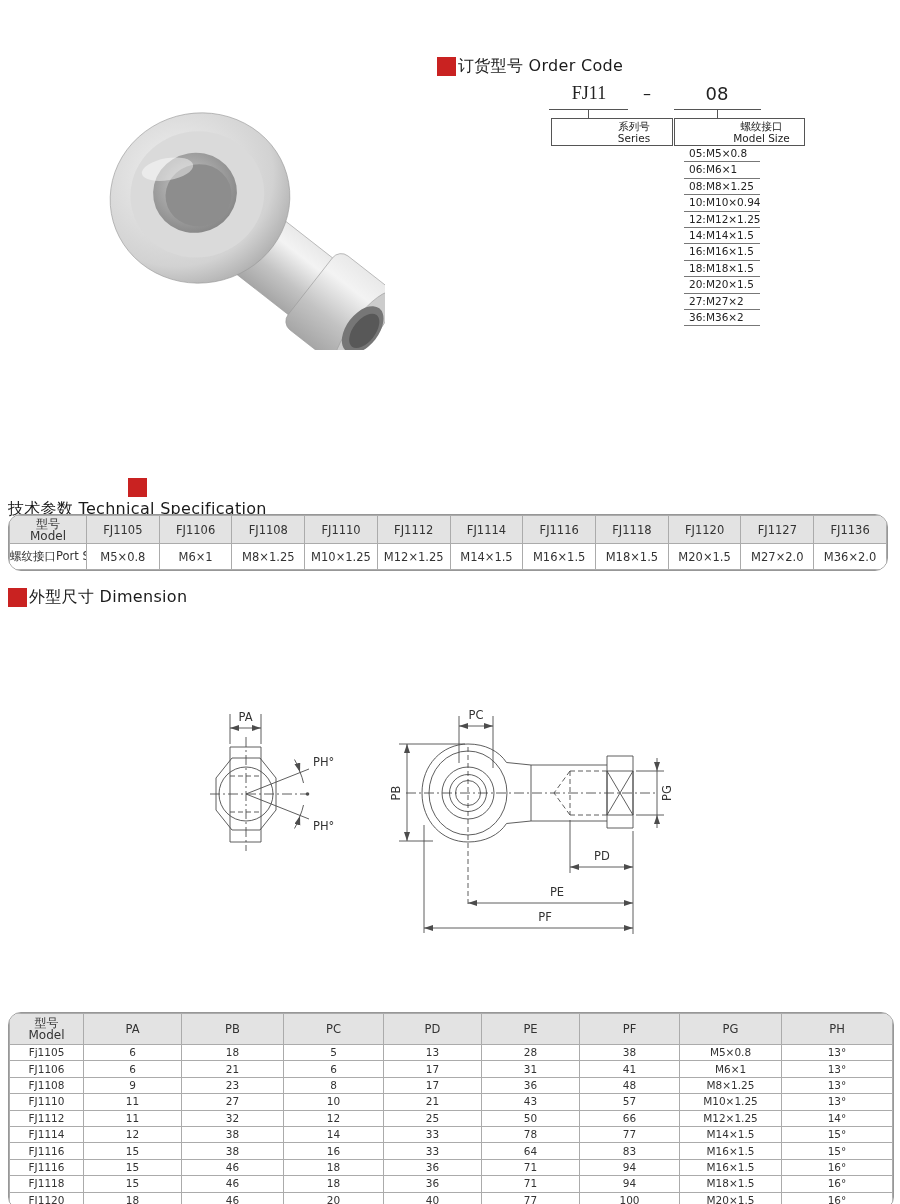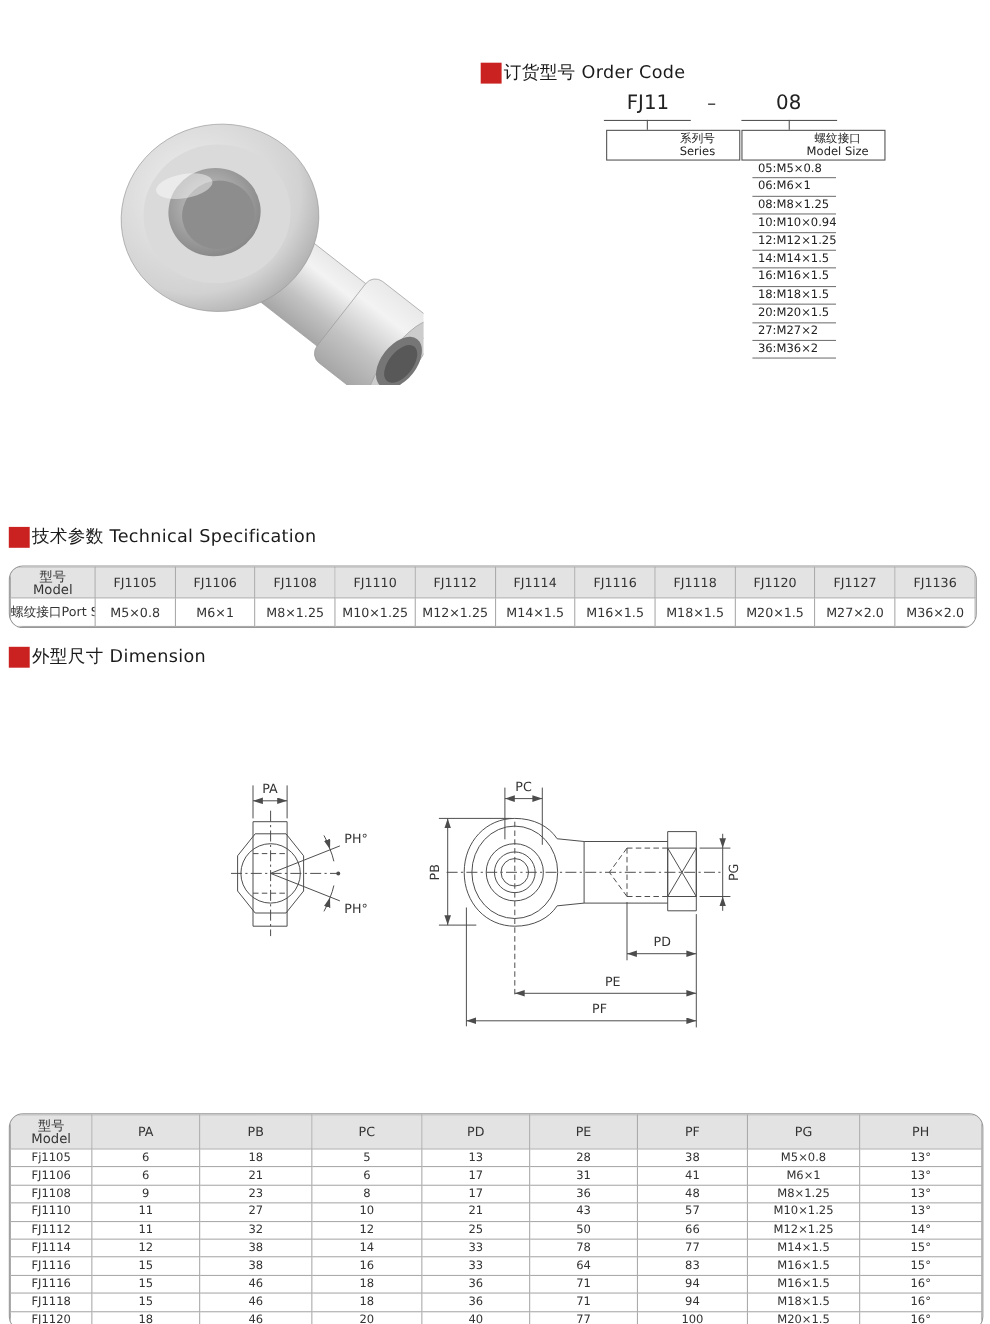--- a/index.html
+++ b/index.html
@@ -77,21 +77,21 @@
       <ellipse cx="144" cy="115" rx="33" ry="31" fill="#8d8d8d"></ellipse>
       <ellipse cx="118" cy="84" rx="26" ry="11" fill="#ffffff" opacity="0.45"></ellipse>
     </g>
   </svg>
 
   <div class="sec-title" style="left:437px;top:56px;">
     <span class="red-sq"></span>
     <span>订货型号 Order Code</span>
   </div>
 
-  <div class="oc-code abs" style="left:545px;top:83px;width:88px;">FJ11</div>
+  <div class="oc-code abs" style="left:545px;top:83px;width:88px;font-family:Liberation Serif, serif;">FJ11</div>
   <div class="oc-code abs" style="left:632px;top:84px;width:30px;font-size:16px;">–</div>
   <div class="oc-code abs" style="left:672px;top:83px;width:90px;">08</div>
 
   <div class="oc-line" style="left:549px;top:109px;width:79px;"></div>
   <div class="oc-tick" style="left:588px;top:109px;height:9px;"></div>
   <div class="oc-line" style="left:674px;top:109px;width:87px;"></div>
   <div class="oc-tick" style="left:717px;top:109px;height:9px;"></div>
 
   <div class="oc-box" style="left:551px;top:118px;width:76px;height:26px;">
     <span>系列号</span>
@@ -109,21 +109,21 @@
     <div class="port-row">10:M10×0.94</div>
     <div class="port-row">12:M12×1.25</div>
     <div class="port-row">14:M14×1.5</div>
     <div class="port-row">16:M16×1.5</div>
     <div class="port-row">18:M18×1.5</div>
     <div class="port-row">20:M20×1.5</div>
     <div class="port-row">27:M27×2</div>
     <div class="port-row">36:M36×2</div>
   </div>
 
-  <div class="sec-title" style="left:8px;top:478px;">
+  <div class="sec-title" style="left:8px;top:478px;flex-direction:column;">
     <span class="red-sq"></span>
     <span>技术参数 Technical Specification</span>
   </div>
 
   <div class="tbl-wrap" style="left:8px;top:514px;width:878px;">
     <table class="spec-table">
       <colgroup>
         <col style="width:77px">
           <col>
           <col>

